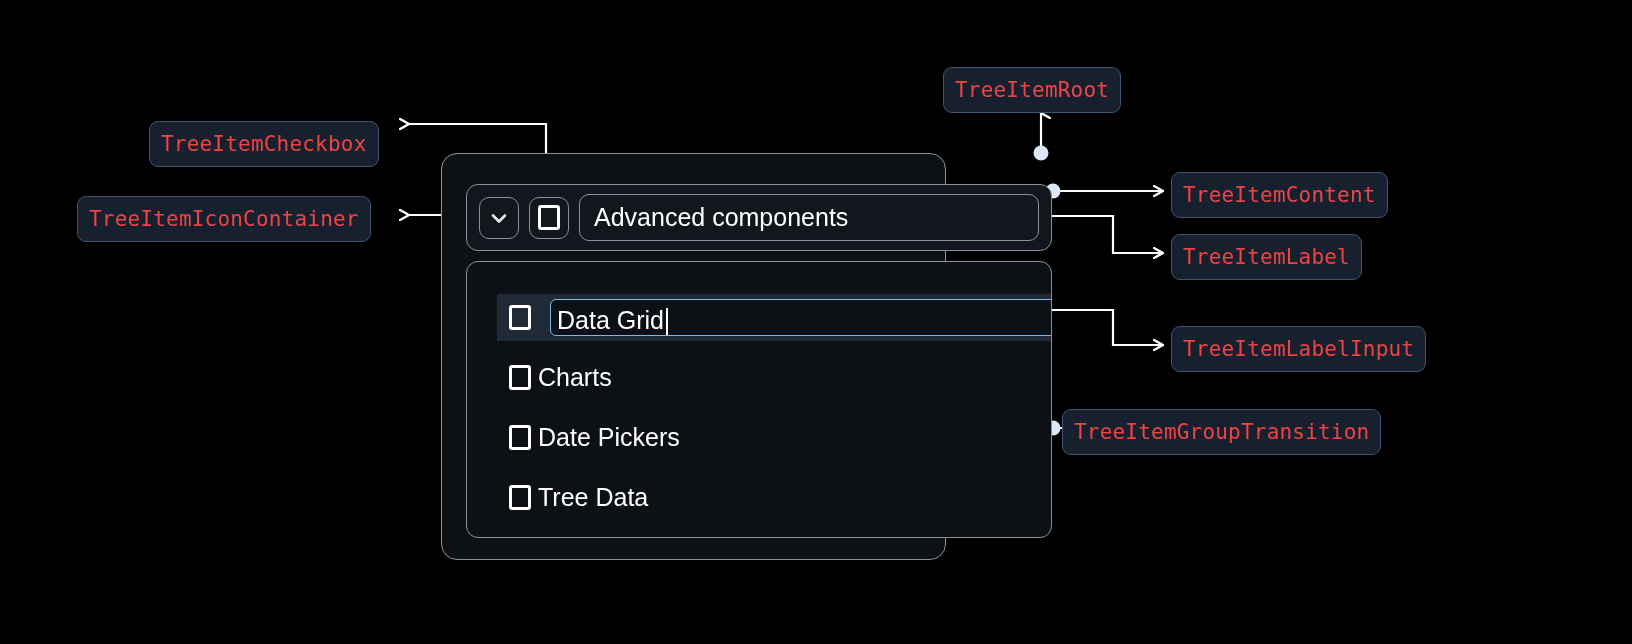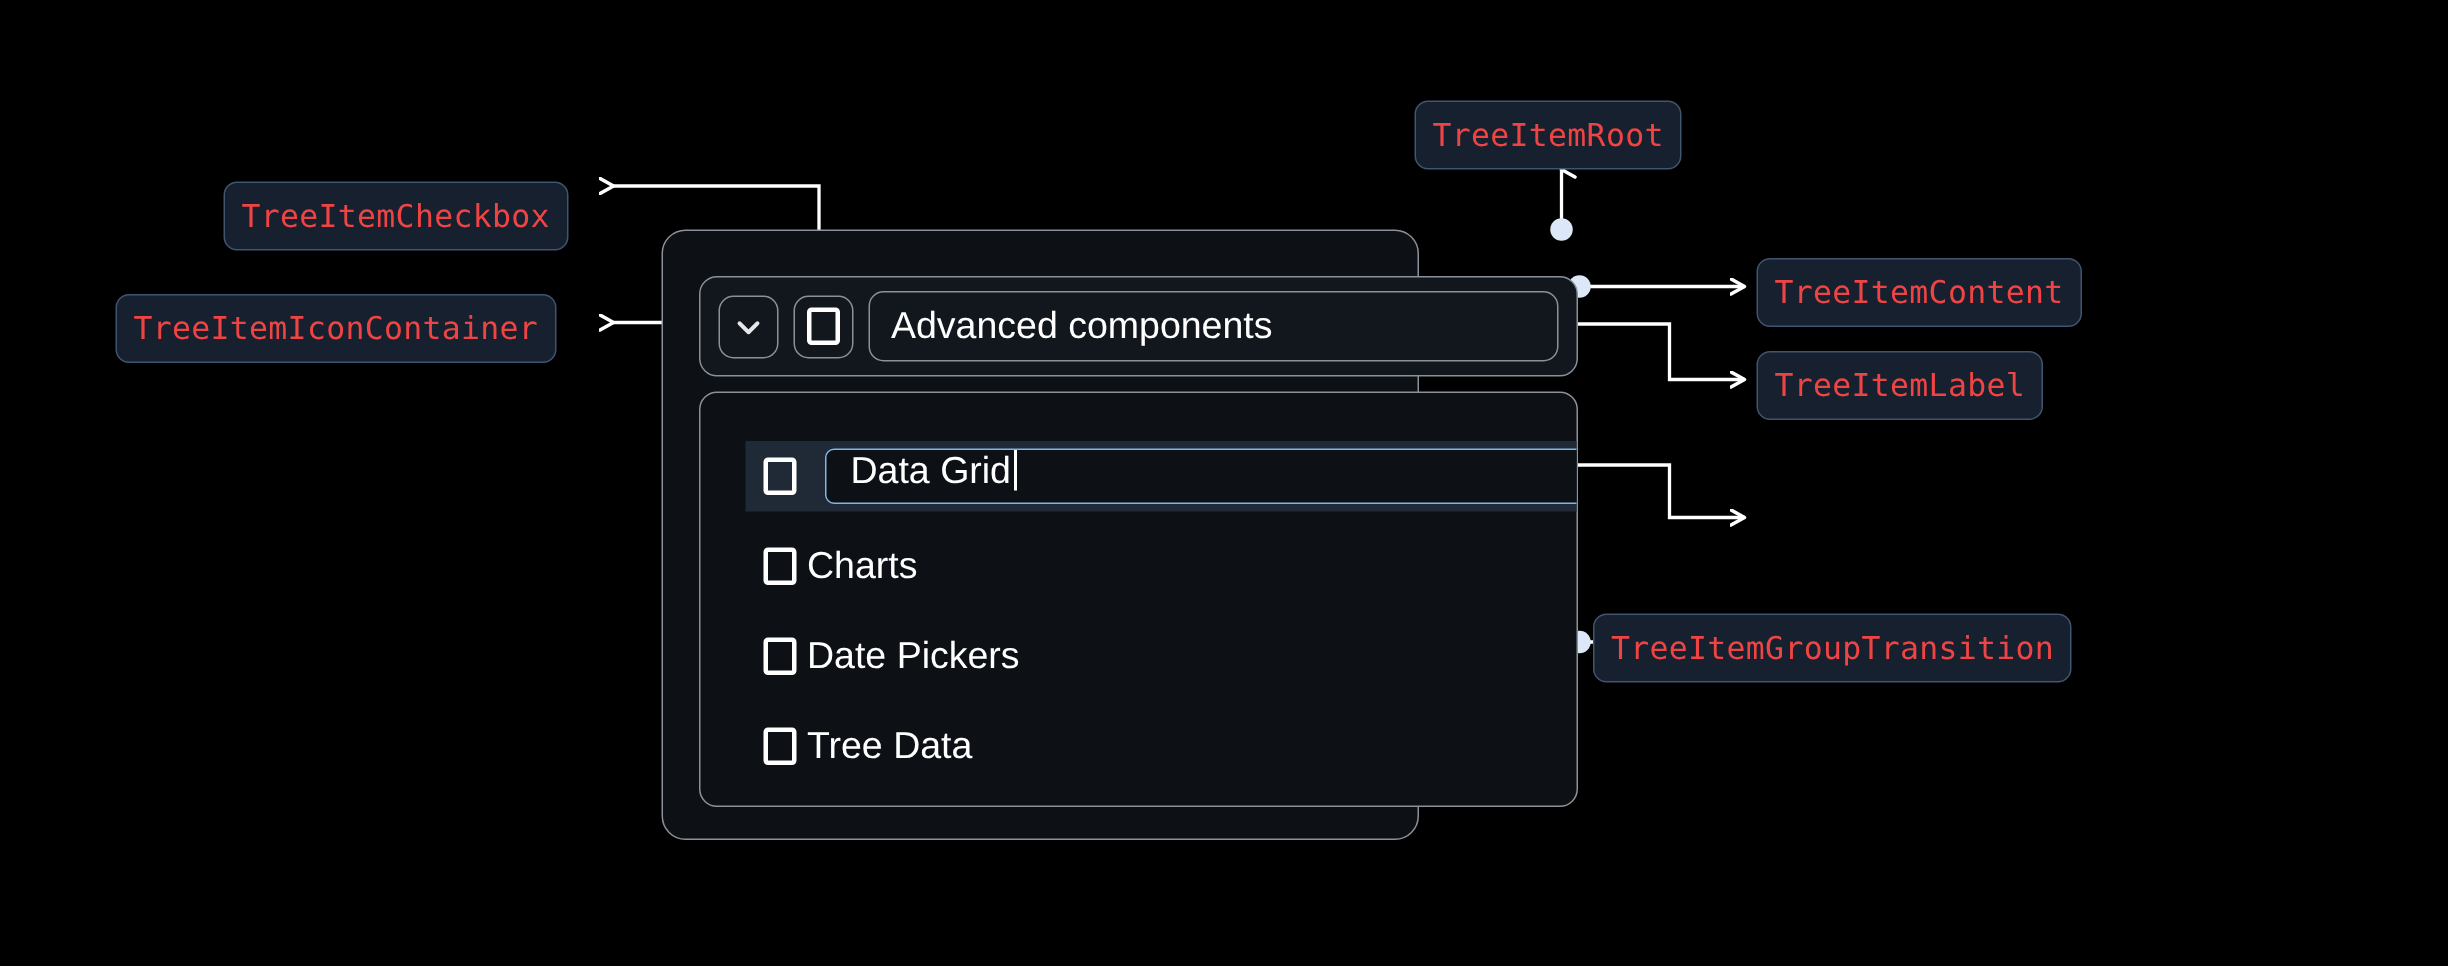--- a/index.html
+++ b/index.html
@@ -183,22 +183,22 @@
   }
   .label-input {
     margin-left: 19px;
     flex: 1 1 auto;
     height: 37px;
     box-sizing: border-box;
     background: #0d1116;
     border: 1px solid #7fb6e8;
     border-radius: 6px;
     display: flex;
-    align-items: flex-start;
-    padding-left: 16px;
+    align-items: flex-end;
+    padding-left: 6px;
     color: #ffffff;
     font-size: 25px;
     font-family: "Liberation Sans", sans-serif;
     margin-right: -8px;
   }
   .caret {
     display: inline-block;
     width: 2px;
     height: 27px;
     background: #ffffff;
@@ -254,20 +254,21 @@
   <div class="badge" style="left:149px; top:107px;margin-top:14px;">TreeItemCheckbox</div>
 
   <div class="badge" style="left:77px; top:196px;">TreeItemIconContainer</div>
 
   <div class="badge" style="left:943px; top:67px;">TreeItemRoot</div>
 
   <div class="badge" style="left:1171px; top:172px;">TreeItemContent</div>
 
   <div class="badge" style="left:1171px; top:234px;">TreeItemLabel</div>
 
+  <div class="badge" style="left:1171px; top:326px;">TreeItemLabelInput</div>
 
   <div class="badge" style="left:1062px; top:409px;">TreeItemGroupTransition</div>
 
   <div class="root-card">
 
     <div class="content-row">
 
       <div class="icon-container">
         <svg class="chev" width="22" height="22" viewBox="0 0 22 22">
           <path d="M5,8.5 L11,14.5 L17,8.5" fill="none" stroke="#e4e6e8" stroke-width="2.6" stroke-linecap="round" stroke-linejoin="round"></path>

